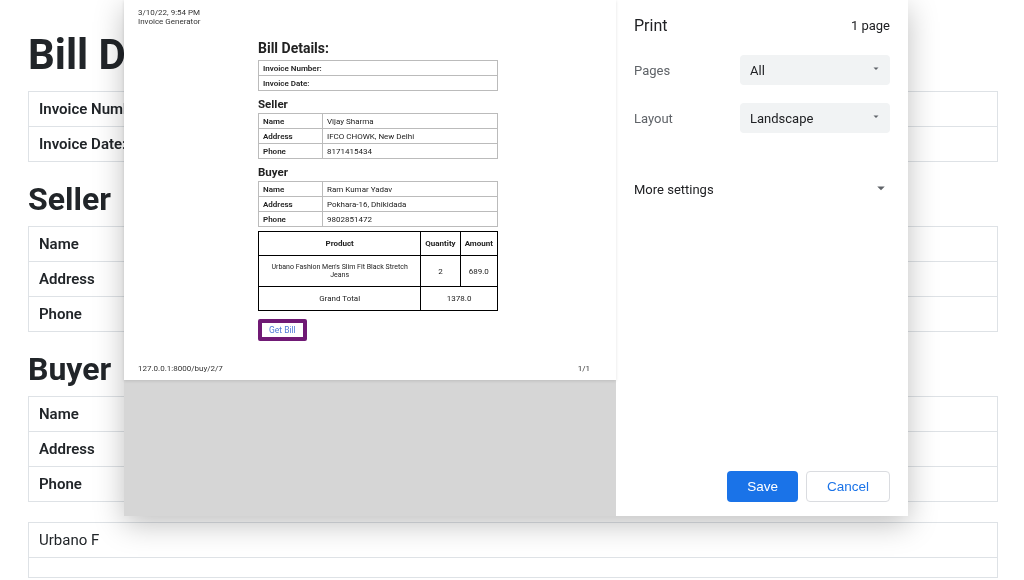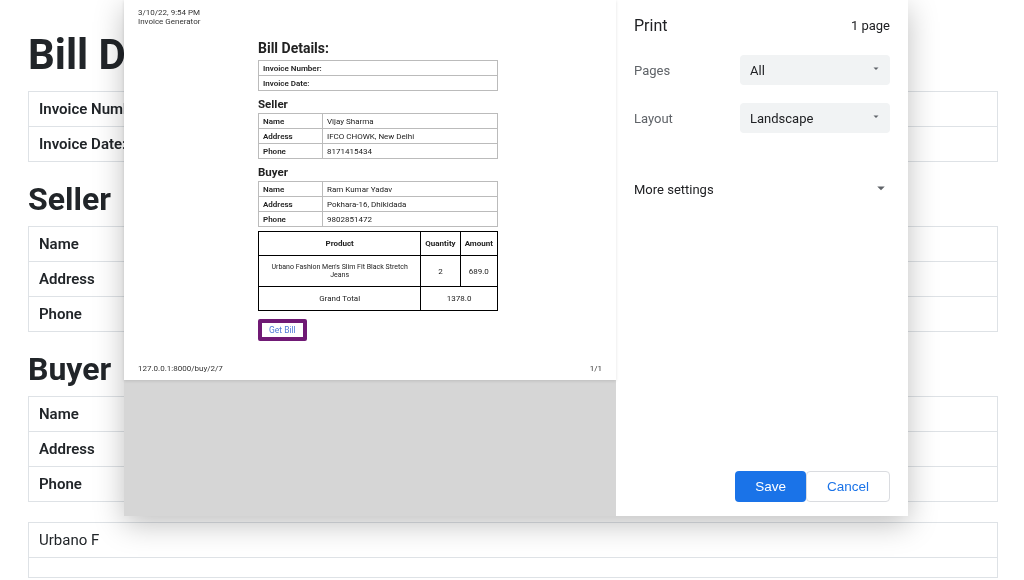--- a/index.html
+++ b/index.html
@@ -124,21 +124,21 @@
       color: #4f7bd6;
       padding: 2px 7px;
       font-size: 8.5px;
       border-radius: 2px;
       margin-top: 8px;
     }
     .preview-footer {
       position: absolute;
       bottom: 7px;
       left: 14px;
-      right: 14px;
+      right: 26px;
       display: flex;
       justify-content: space-between;
       font-size: 8px;
       color: #333;
     }
 
     
     .panel {
       flex: 1;
       padding: 16px 18px;
@@ -210,21 +210,21 @@
       cursor: pointer;
     }
     .more-settings .chev {
       color: #5f6368;
     }
     .panel-buttons {
       position: absolute;
       bottom: 14px;
       right: 18px;
       display: flex;
-      gap: 0;
+      gap: 8px;
     }
     .btn {
       padding: 7px 20px;
       border-radius: 4px;
       font-size: 13.5px;
       border: none;
       cursor: pointer;
     }
     .btn-save { background: #1a73e8; color: #fff; }
     .btn-cancel { background: #fff; color: #1a73e8; border: 1px solid #dadce0; }

